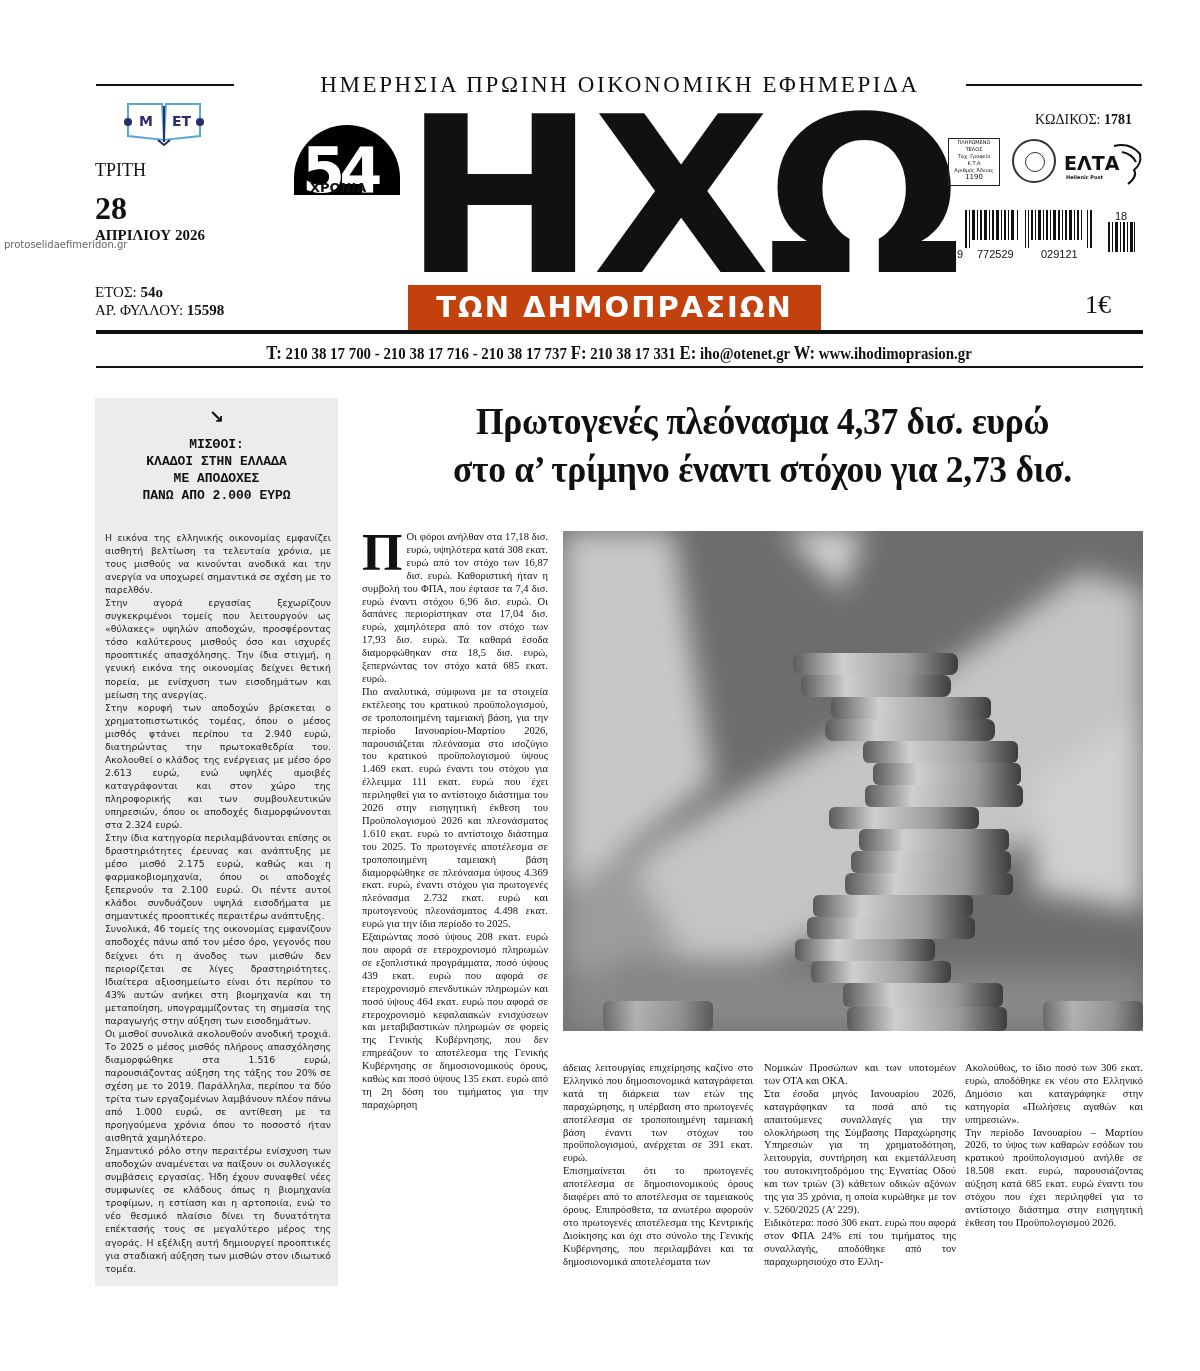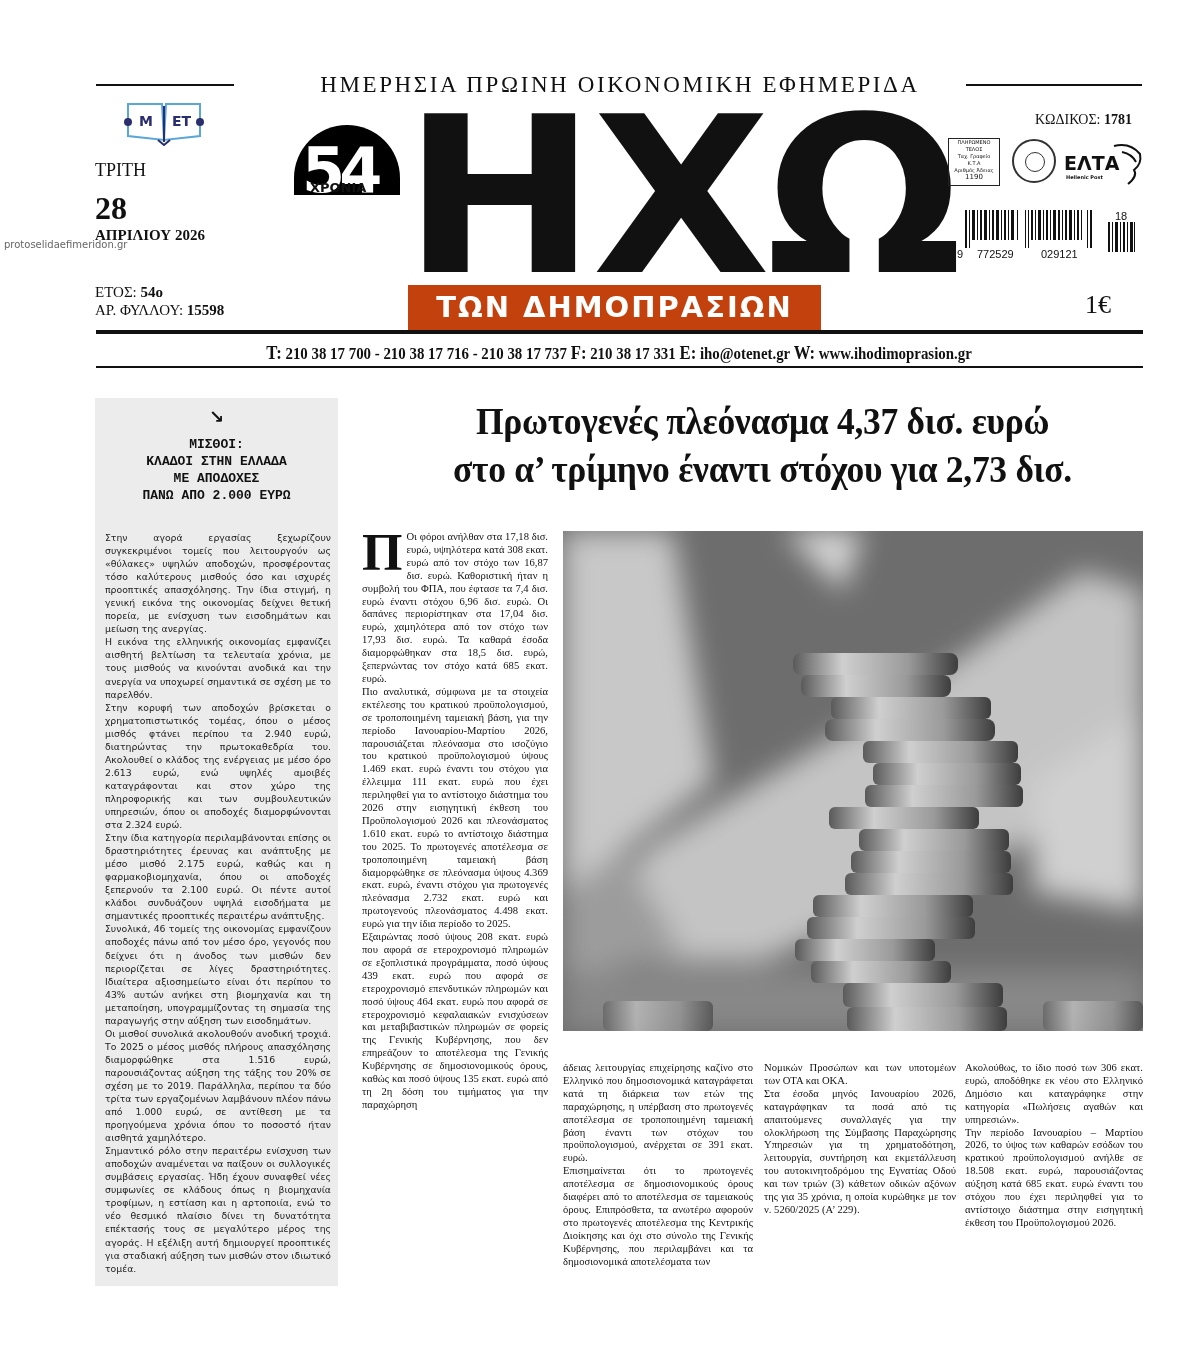--- a/index.html
+++ b/index.html
@@ -168,22 +168,22 @@
 
 <div class="abs sidebar">
   <div class="abs sb-arrow">↘</div>
   <div class="abs sb-title">
     <div>ΜΙΣΘΟΙ:</div>
     <div>ΚΛΑΔΟΙ ΣΤΗΝ ΕΛΛΑΔΑ</div>
     <div>ΜΕ ΑΠΟΔΟΧΕΣ</div>
     <div>ΠΑΝΩ ΑΠΟ 2.000 ΕΥΡΩ</div>
   </div>
   <div class="abs sb-body">
+    <p>Η εικόνα της ελληνικής οικονομίας εμφανίζει αισθητή βελτίωση τα τελευταία χρόνια, με τους μισθούς να κινούνται ανοδικά και την ανεργία να υποχωρεί σημαντικά σε σχέση με το παρελθόν.</p>
     <p>Στην αγορά εργασίας ξεχωρίζουν συγκεκριμένοι τομείς που λειτουργούν ως «θύλακες» υψηλών αποδοχών, προσφέροντας τόσο καλύτερους μισθούς όσο και ισχυρές προοπτικές απασχόλησης. Την ίδια στιγμή, η γενική εικόνα της οικονομίας δείχνει θετική πορεία, με ενίσχυση των εισοδημάτων και μείωση της ανεργίας.</p>
-    <p>Η εικόνα της ελληνικής οικονομίας εμφανίζει αισθητή βελτίωση τα τελευταία χρόνια, με τους μισθούς να κινούνται ανοδικά και την ανεργία να υποχωρεί σημαντικά σε σχέση με το παρελθόν.</p>
     <p>Στην κορυφή των αποδοχών βρίσκεται ο χρηματοπιστωτικός τομέας, όπου ο μέσος μισθός φτάνει περίπου τα 2.940 ευρώ, διατηρώντας την πρωτοκαθεδρία του. Ακολουθεί ο κλάδος της ενέργειας με μέσο όρο 2.613 ευρώ, ενώ υψηλές αμοιβές καταγράφονται και στον χώρο της πληροφορικής και των συμβουλευτικών υπηρεσιών, όπου οι αποδοχές διαμορφώνονται στα 2.324 ευρώ.</p>
     <p>Στην ίδια κατηγορία περιλαμβάνονται επίσης οι δραστηριότητες έρευνας και ανάπτυξης με μέσο μισθό 2.175 ευρώ, καθώς και η φαρμακοβιομηχανία, όπου οι αποδοχές ξεπερνούν τα 2.100 ευρώ. Οι πέντε αυτοί κλάδοι συνδυάζουν υψηλά εισοδήματα με σημαντικές προοπτικές περαιτέρω ανάπτυξης.</p>
     <p>Συνολικά, 46 τομείς της οικονομίας εμφανίζουν αποδοχές πάνω από τον μέσο όρο, γεγονός που δείχνει ότι η άνοδος των μισθών δεν περιορίζεται σε λίγες δραστηριότητες. Ιδιαίτερα αξιοσημείωτο είναι ότι περίπου το 43% αυτών ανήκει στη βιομηχανία και τη μεταποίηση, υπογραμμίζοντας τη σημασία της παραγωγής στην αύξηση των εισοδημάτων.</p>
     <p>Οι μισθοί συνολικά ακολουθούν ανοδική τροχιά. Το 2025 ο μέσος μισθός πλήρους απασχόλησης διαμορφώθηκε στα 1.516 ευρώ, παρουσιάζοντας αύξηση της τάξης του 20% σε σχέση με το 2019. Παράλληλα, περίπου τα δύο τρίτα των εργαζομένων λαμβάνουν πλέον πάνω από 1.000 ευρώ, σε αντίθεση με τα προηγούμενα χρόνια όπου το ποσοστό ήταν αισθητά χαμηλότερο.</p>
     <p>Σημαντικό ρόλο στην περαιτέρω ενίσχυση των αποδοχών αναμένεται να παίξουν οι συλλογικές συμβάσεις εργασίας. Ήδη έχουν συναφθεί νέες συμφωνίες σε κλάδους όπως η βιομηχανία τροφίμων, η εστίαση και η αρτοποιία, ενώ το νέο θεσμικό πλαίσιο δίνει τη δυνατότητα επέκτασής τους σε μεγαλύτερο μέρος της αγοράς. Η εξέλιξη αυτή δημιουργεί προοπτικές για σταδιακή αύξηση των μισθών στον ιδιωτικό τομέα.</p>
   </div>
 </div>
 
 <div class="abs headline">
   <div>Πρωτογενές πλεόνασμα 4,37 δισ. ευρώ</div>
@@ -243,17 +243,18 @@
   </svg>
 </div>
 
 <div class="abs col col2">
   <p>άδειας λειτουργίας επιχείρησης καζίνο στο Ελληνικό που δημοσιονομικά καταγράφεται κατά τη διάρκεια των ετών της παραχώρησης, η υπέρβαση στο πρωτογενές αποτέλεσμα σε τροποποιημένη ταμειακή βάση έναντι των στόχων του προϋπολογισμού, ανέρχεται σε 391 εκατ. ευρώ.</p>
   <p>Επισημαίνεται ότι το πρωτογενές αποτέλεσμα σε δημοσιονομικούς όρους διαφέρει από το αποτέλεσμα σε ταμειακούς όρους. Επιπρόσθετα, τα ανωτέρω αφορούν στο πρωτογενές αποτέλεσμα της Κεντρικής Διοίκησης και όχι στο σύνολο της Γενικής Κυβέρνησης, που περιλαμβάνει και τα δημοσιονομικά αποτελέσματα των</p>
 </div>
 <div class="abs col col3">
   <p>Νομικών Προσώπων και των υποτομέων των ΟΤΑ και ΟΚΑ.</p>
   <p>Στα έσοδα μηνός Ιανουαρίου 2026, καταγράφηκαν τα ποσά από τις απαιτούμενες συναλλαγές για την ολοκλήρωση της Σύμβασης Παραχώρησης Υπηρεσιών για τη χρηματοδότηση, λειτουργία, συντήρηση και εκμετάλλευση του αυτοκινητοδρόμου της Εγνατίας Οδού και των τριών (3) κάθετων οδικών αξόνων της για 35 χρόνια, η οποία κυρώθηκε με τον ν. 5260/2025 (Α’ 229).</p>
+  <p>Ειδικότερα: ποσό 306 εκατ. ευρώ που αφορά στον ΦΠΑ 24% επί του τιμήματος της συναλλαγής, αποδόθηκε από τον παραχωρησιούχο στο Ελλη-</p>
 </div>
 <div class="abs col col4">
   <p>Ακολούθως, το ίδιο ποσό των 306 εκατ. ευρώ, αποδόθηκε εκ νέου στο Ελληνικό Δημόσιο και καταγράφηκε στην κατηγορία «Πωλήσεις αγαθών και υπηρεσιών».</p>
   <p>Την περίοδο Ιανουαρίου – Μαρτίου 2026, το ύψος των καθαρών εσόδων του κρατικού προϋπολογισμού ανήλθε σε 18.508 εκατ. ευρώ, παρουσιάζοντας αύξηση κατά 685 εκατ. ευρώ έναντι του στόχου που έχει περιληφθεί για το αντίστοιχο διάστημα στην εισηγητική έκθεση του Προϋπολογισμού 2026.</p>
 </div>
 
 </body></html>

